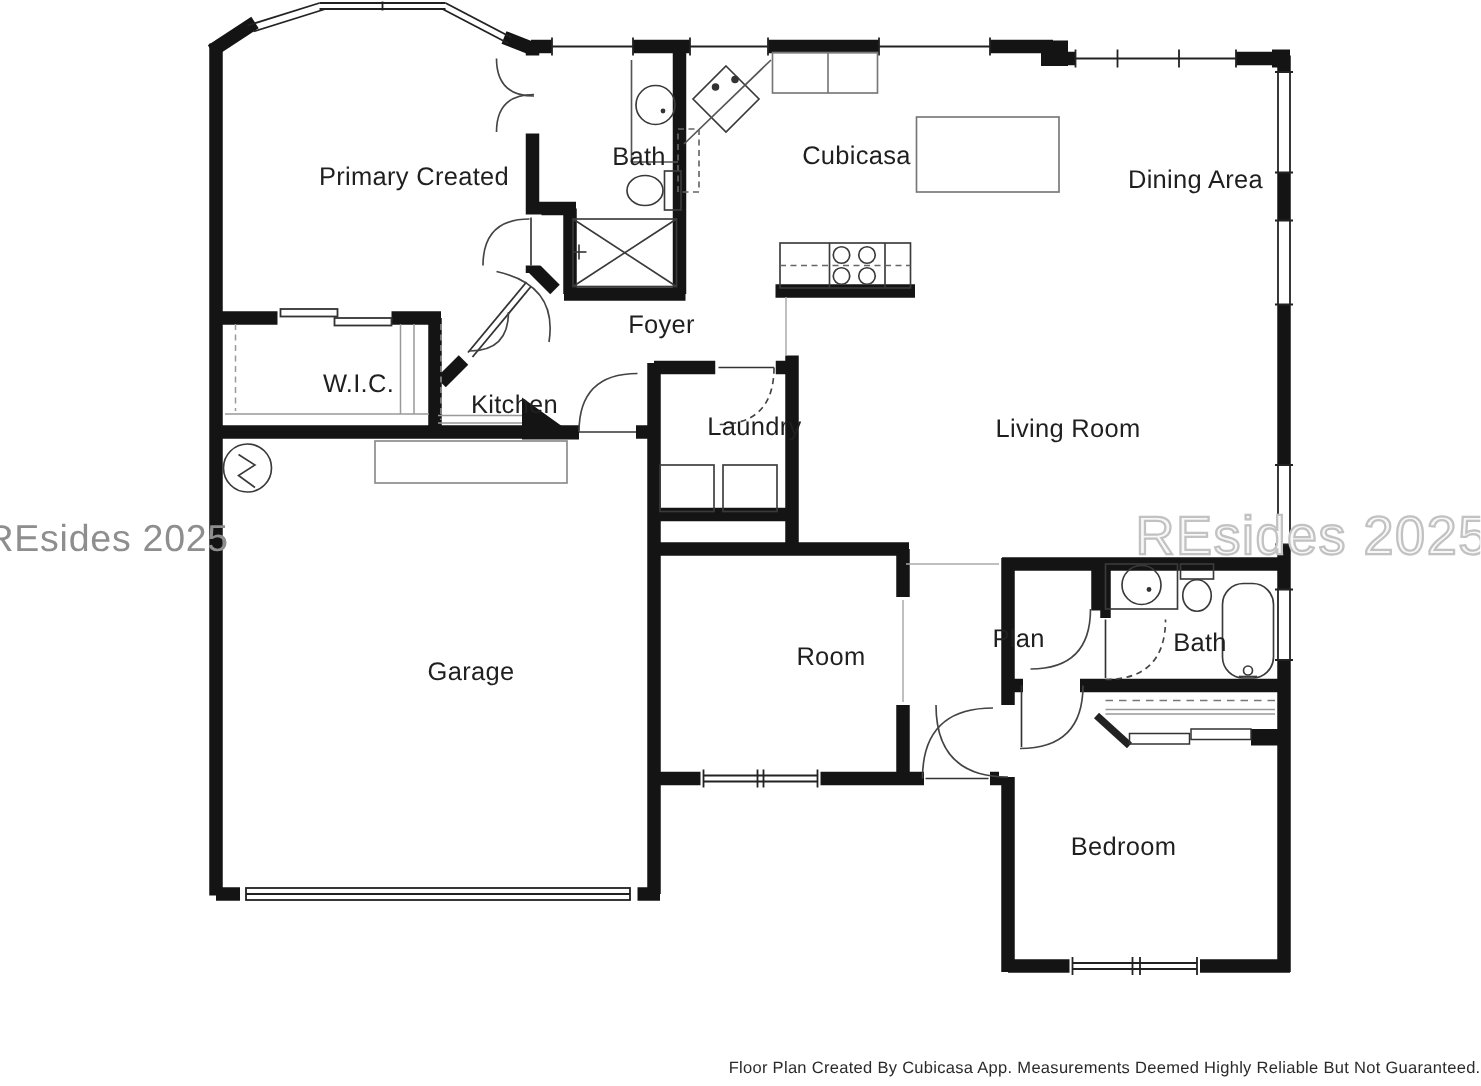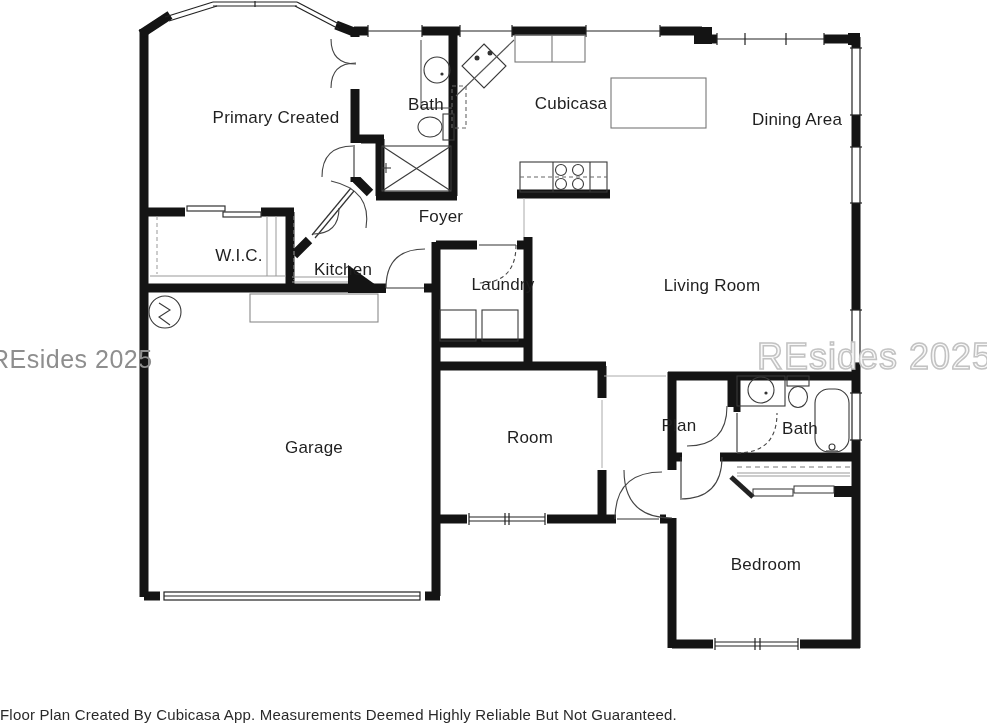--- a/index.html
+++ b/index.html
@@ -16,21 +16,21 @@
     position:absolute;z-index:3;left:-9px;top:345px;
     font-size:25px;color:#8e8e8e;letter-spacing:.5px;white-space:nowrap;
   }
   .wm-right{
     position:absolute;z-index:3;left:757px;top:336px;
     font-size:36px;letter-spacing:1px;white-space:nowrap;
     color:#f8f8f8;-webkit-text-stroke:1.5px #c2c2c2;
   }
   .disclaimer{
     position:absolute;z-index:3;left:0;top:706px;width:100%;
-    text-align:left;font-size:15px;color:#2a2a2a;letter-spacing:.2px;
+    text-align:right;font-size:11px;color:#2a2a2a;letter-spacing:.2px;
   }
 </style>
 </head>
 <body>
 
 <div id="canvas">
 
   <svg id="plan-svg" width="987" height="724" viewBox="0 0 987 724">
 
     <g stroke="#141414" stroke-width="9" fill="none">
@@ -371,22 +371,22 @@
   <div class="room-label" style="left:253px;top:118px">Primary Created</div>
   <div class="room-label" style="left:403px;top:105px">Bath</div>
   <div class="room-label" style="left:548px;top:104px">Cubicasa</div>
   <div class="room-label" style="left:774px;top:120px">Dining Area</div>
   <div class="room-label" style="left:418px;top:217px">Foyer</div>
   <div class="room-label" style="left:216px;top:256px">W.I.C.</div>
   <div class="room-label" style="left:320px;top:270px">Kitchen</div>
   <div class="room-label" style="left:480px;top:285px">Laundry</div>
   <div class="room-label" style="left:689px;top:286px">Living Room</div>
   <div class="room-label" style="left:291px;top:448px">Garage</div>
-  <div class="room-label" style="left:507px;top:438px">Room</div>
+  <div class="room-label" style="left:531px;top:438px">Room</div>
   <div class="room-label" style="left:656px;top:426px">Plan</div>
   <div class="room-label" style="left:777px;top:429px">Bath</div>
-  <div class="room-label" style="left:743px;top:565px">Bedroom</div>
+  <div class="room-label" style="left:726px;top:565px">Bedroom</div>
 
   <div class="wm-left">REsides 2025</div>
   <div class="wm-right">REsides 2025</div>
   <div class="disclaimer">Floor Plan Created By Cubicasa App. Measurements Deemed Highly Reliable But Not Guaranteed.</div>
 
 </div>
 
 </body></html>

